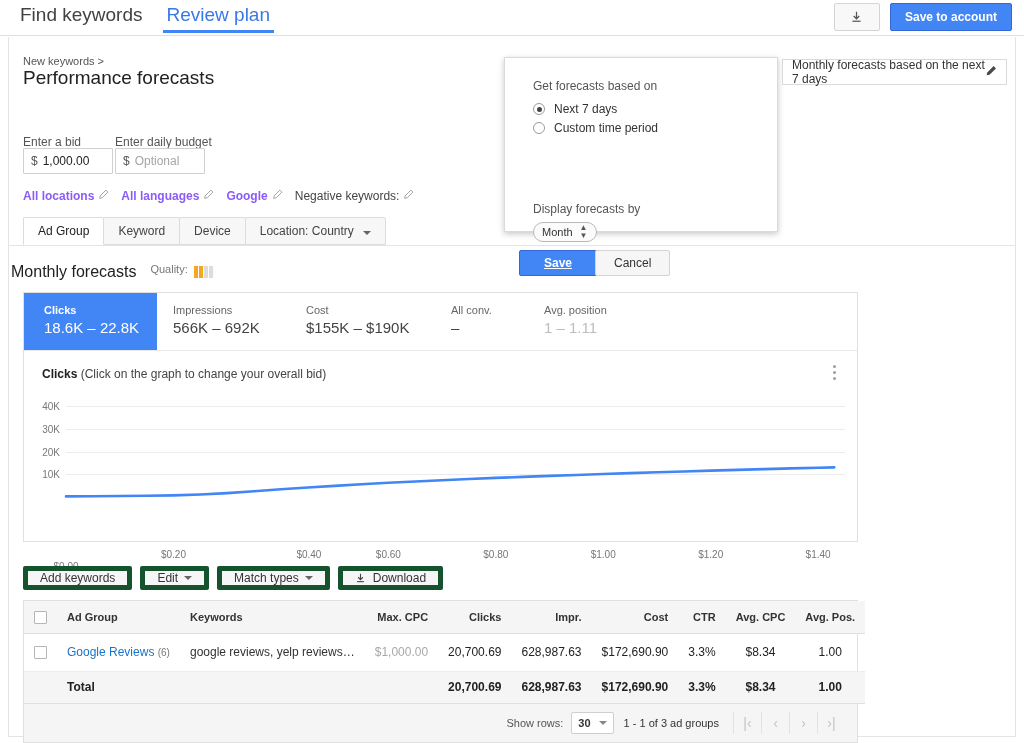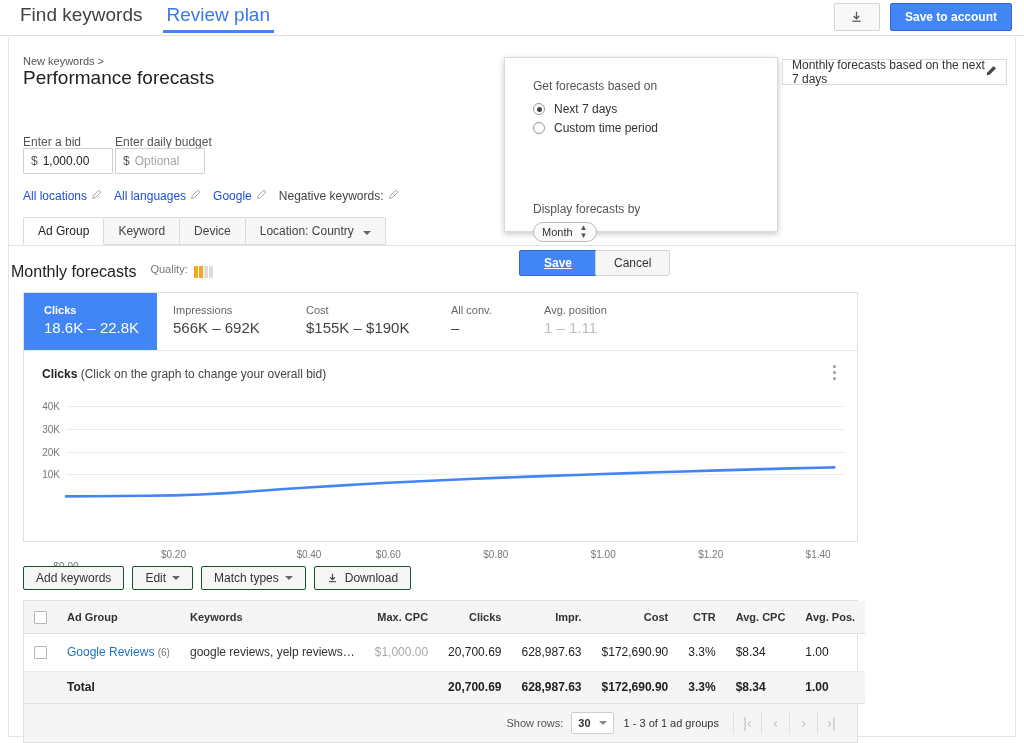--- a/index.html
+++ b/index.html
@@ -53,21 +53,21 @@
   .field-box {
     position:absolute; height:26px; border:1px solid #d0d0d0; background:#fff;
     display:flex; align-items:center; font-size:12px; padding:0 7px; border-radius:1px;
   }
   .cur { color:#555; margin-right:5px; }
   .val { color:#222; }
   .ph { color:#a5a5a5; }
 
   
   .settings-row { position:absolute; left:14px; top:152px; display:flex; align-items:center; font-size:12px; }
-  .settings-row .s-item { font-weight:normal; color:#1d4ed8; margin-right:4px; white-space:nowrap; }
+  .settings-row .s-item { font-weight:bold; color:#8b5cf6; margin-right:4px; white-space:nowrap; }
   .settings-row .s-item.plain { font-weight:normal; color:#444; }
   .pencil { display:inline-block; margin-right:12px; cursor:pointer; }
 
   
   .segtabs { position:absolute; left:14px; top:180px; display:flex; align-items:flex-end; }
   .segtab {
     font-size:12px; color:#444; border:1px solid #dcdcdc; border-bottom:1px solid #dcdcdc;
     background:#f7f7f7; padding:6px 14px; margin-right:-1px; cursor:pointer; white-space:nowrap;
     position:relative; border-radius:2px 2px 0 0;
   }
@@ -104,35 +104,35 @@
   .kebab i { display:block; width:3px; height:3px; border-radius:50%; background:#9e9e9e; margin:0 auto 3px; }
 
   .plot { position:absolute; left:0; top:44px; width:835px; height:106px; }
   .ylab { position:absolute; font-size:10px; color:#777; right:0; transform:translateY(-50%); }
   .gridline { position:absolute; left:42px; right:14px; height:1px; background:#ececec; }
   .xlab { position:absolute; font-size:10px; color:#777; transform:translateX(-50%); top:154px; }
 
   
   .tbar { position:absolute; left:14px; top:529px; display:flex; gap:8px; }
   .tbtn {
-    font-size:12px; color:#333; background:#f6f6f6; border:1px solid #14532d; border-radius:2px;
+    font-size:12px; color:#333; background:#f6f6f6; border:5px solid #14532d; border-radius:2px;
     height:24px; padding:0 12px; display:flex; align-items:center; cursor:pointer; white-space:nowrap;
   }
   .caret { margin-left:6px; border-left:4px solid transparent; border-right:4px solid transparent;
            border-top:4px solid #666; display:inline-block; }
 
   
   .table { position:absolute; left:14px; top:563px; width:835px; border:1px solid #e0e0e0; }
   table { width:100%; border-collapse:collapse; font-size:12px; }
   thead th {
     background:#f5f5f5; color:#333; font-weight:bold; font-size:11px; height:32px;
     border-bottom:1px solid #e0e0e0; padding:0 10px; text-align:right; white-space:nowrap;
   }
   thead th.l { text-align:left; }
-  tbody td { height:38px; padding:0 10px; text-align:left; border-bottom:1px solid #ececec; color:#222; white-space:nowrap; }
+  tbody td { height:38px; padding:0 10px; text-align:center; border-bottom:1px solid #ececec; color:#222; white-space:nowrap; }
   tbody td.l { text-align:left; }
   tr.total td { background:#f5f5f5; font-weight:bold; border-bottom:1px solid #e0e0e0; height:32px; }
   .cbx { width:13px; height:13px; border:1px solid #b5b5b5; background:#fff; border-radius:1px; display:inline-block; cursor:pointer; vertical-align:middle; }
   .link { color:#1a73c9; cursor:pointer; }
   .cnt { color:#777; font-size:10px; }
   .muted-cell { color:#a8a8a8; }
   .kwcell { color:#333; }
 
   .pagerow { background:#f5f5f5; height:38px; display:flex; align-items:center; justify-content:flex-end; padding-right:12px; font-size:11px; color:#555; }
   .showrows { margin-right:8px; color:#555; }
@@ -402,21 +402,21 @@
             <td>1.00</td>
           </tr>
         </tbody>
       </table>
       <div class="pagerow">
         <span class="showrows">Show rows:</span>
         <span class="rowsel">
           <span>30</span>
           <span class="caret"></span>
         </span>
-        <span class="rangetxt">1 - 3 of 1 ad groups</span>
+        <span class="rangetxt">1 - 1 of 3 ad groups</span>
         <span class="pgbtn">|‹</span>
         <span class="pgbtn">‹</span>
         <span class="pgbtn">›</span>
         <span class="pgbtn">›|</span>
       </div>
     </div>
   </div>
 
   <div class="fchip">
     <span>Monthly forecasts based on the next 7 days</span>

